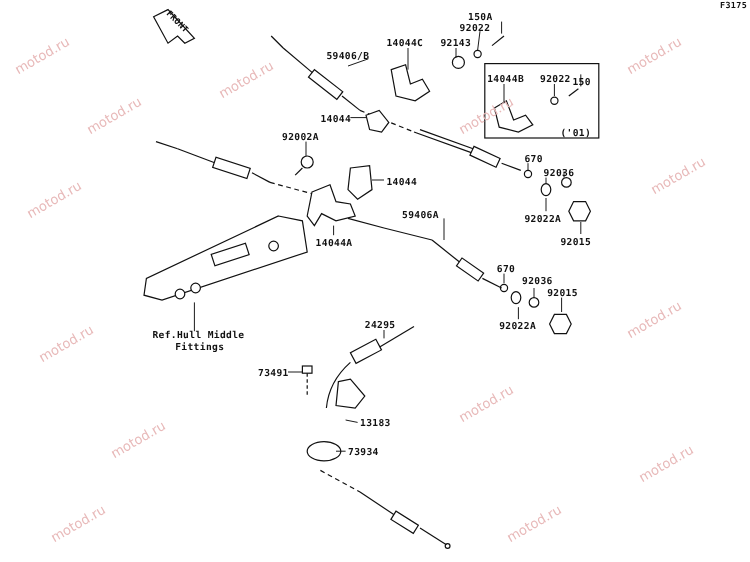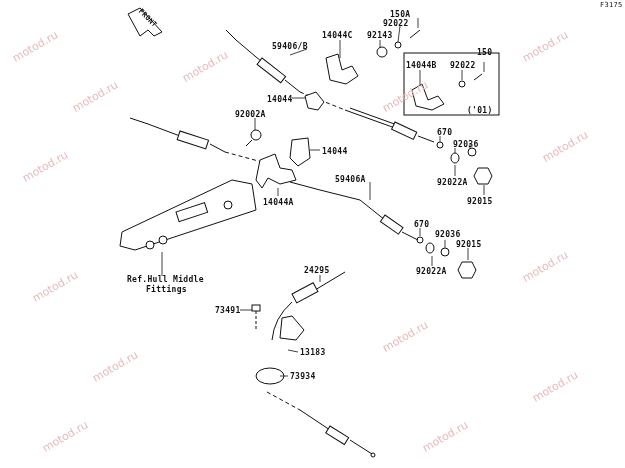--- a/index.html
+++ b/index.html
@@ -153,31 +153,31 @@
 <span class="wm" style="left:540px;top:140px">motod.ru</span>
 <span class="wm" style="left:20px;top:160px">motod.ru</span>
 <span class="wm" style="left:30px;top:280px">motod.ru</span>
 <span class="wm" style="left:520px;top:260px">motod.ru</span>
 <span class="wm" style="left:380px;top:330px">motod.ru</span>
 <span class="wm" style="left:90px;top:360px">motod.ru</span>
 <span class="wm" style="left:530px;top:380px">motod.ru</span>
 <span class="wm" style="left:40px;top:430px">motod.ru</span>
 <span class="wm" style="left:420px;top:430px">motod.ru</span>
 
-<span class="lbl" style="left:600px;top:1px;font-size:7px;font-weight:normal">F3175</span>
+<span class="lbl" style="left:600px;top:1px;font-size:7px;font-weight:bold">F3175</span>
 <span class="lbl" style="left:136px;top:14px;font-size:7px;transform:rotate(45deg)">FRONT</span>
 
 <span class="lbl" style="left:272px;top:42px">59406/B</span>
 <span class="lbl" style="left:322px;top:31px">14044C</span>
 <span class="lbl" style="left:367px;top:31px">92143</span>
 <span class="lbl" style="left:383px;top:19px">92022</span>
 <span class="lbl" style="left:390px;top:10px">150A</span>
 <span class="lbl" style="left:406px;top:61px">14044B</span>
 <span class="lbl" style="left:450px;top:61px">92022</span>
-<span class="lbl" style="left:477px;top:48px">150</span>
+<span class="lbl" style="left:477px;top:64px">150</span>
 <span class="lbl" style="left:467px;top:106px">('01)</span>
 
 <span class="lbl" style="left:267px;top:95px">14044</span>
 <span class="lbl" style="left:235px;top:110px">92002A</span>
 <span class="lbl" style="left:322px;top:147px">14044</span>
 <span class="lbl" style="left:263px;top:198px">14044A</span>
 <span class="lbl" style="left:335px;top:175px">59406A</span>
 
 <span class="lbl" style="left:437px;top:128px">670</span>
 <span class="lbl" style="left:453px;top:140px">92036</span>

